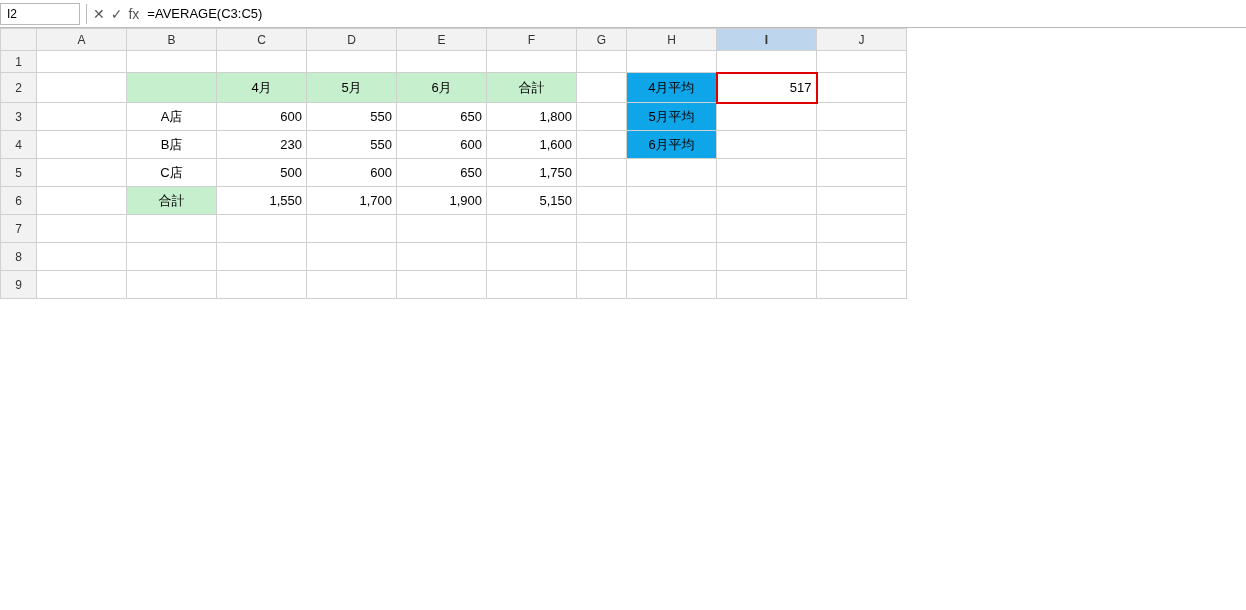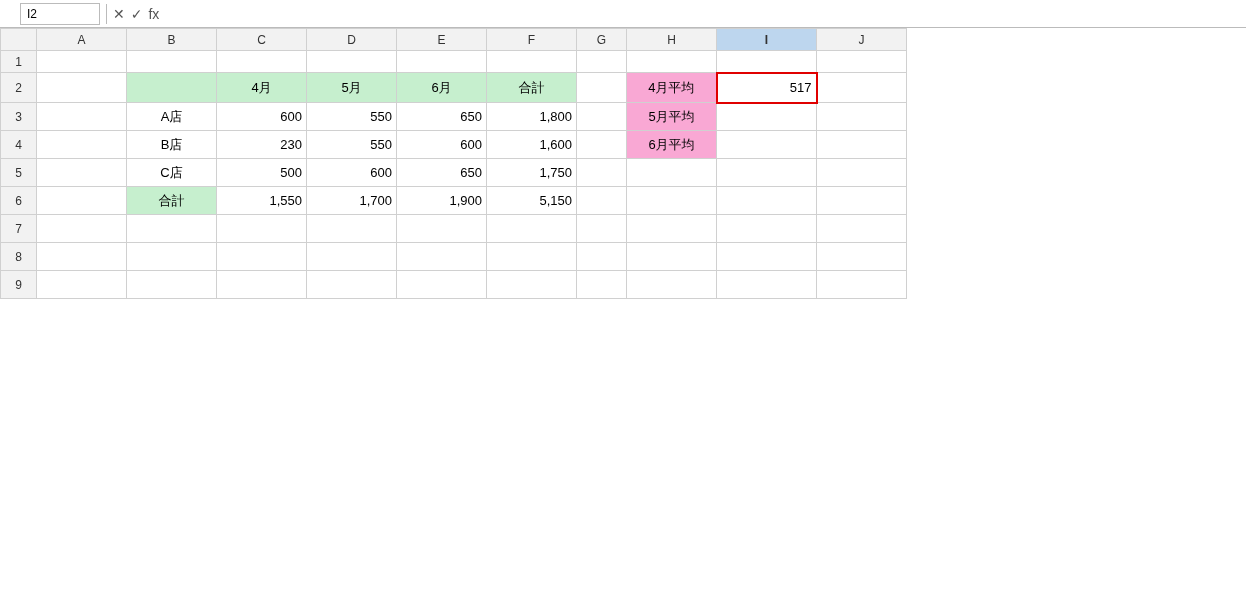--- a/index.html
+++ b/index.html
@@ -10,21 +10,21 @@
       user-select: none;
     }
 
     
     .formula-bar {
       display: flex;
       align-items: center;
       height: 28px;
       border-bottom: 1px solid #bbb;
       background: #fff;
-      padding: 0 20px;
+      padding: 0 0;
       gap: 4px;
     }
     .cell-ref-box {
       width: 80px;
       height: 22px;
       border: 1px solid #bbb;
       display: flex;
       align-items: center;
       padding: 0 6px;
       font-size: 12px;
@@ -134,39 +134,40 @@
     }
 
     
     .active-cell {
       border: 2px solid #e00000 !important;
       background: #fff;
     }
 
     
     .light-blue {
-      background: #f9a8d4;
+      background: #0ea5e9;
     }
 
     
     tr { height: 22px; }
   </style>
 </head>
 <body>
 
 <div class="formula-bar">
   <div class="cell-ref-box">
     <span>I2</span>
   </div>
   <div class="formula-divider"></div>
   <div class="formula-icons">
     <span class="formula-icon">✕</span>
     <span class="formula-icon">✓</span>
     <span class="formula-icon">fx</span>
   </div>
+  <input class="formula-input" type="text" value="=AVERAGE(C3:C5)" style="">
 </div>
 
 <div class="spreadsheet">
   <table>
     <colgroup>
       <col class="col-a">
       <col class="col-b">
       <col class="col-b">
       <col class="col-c">
       <col class="col-d">

